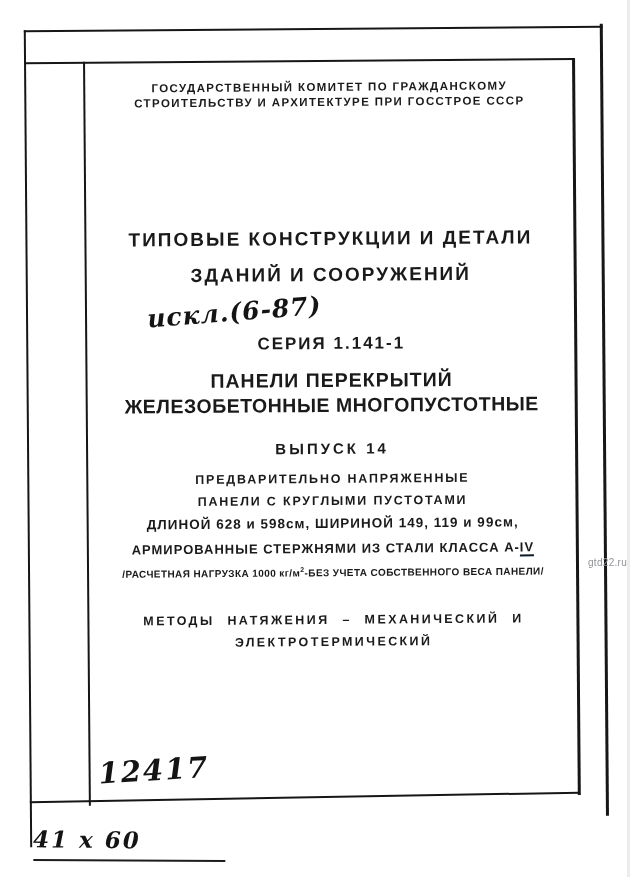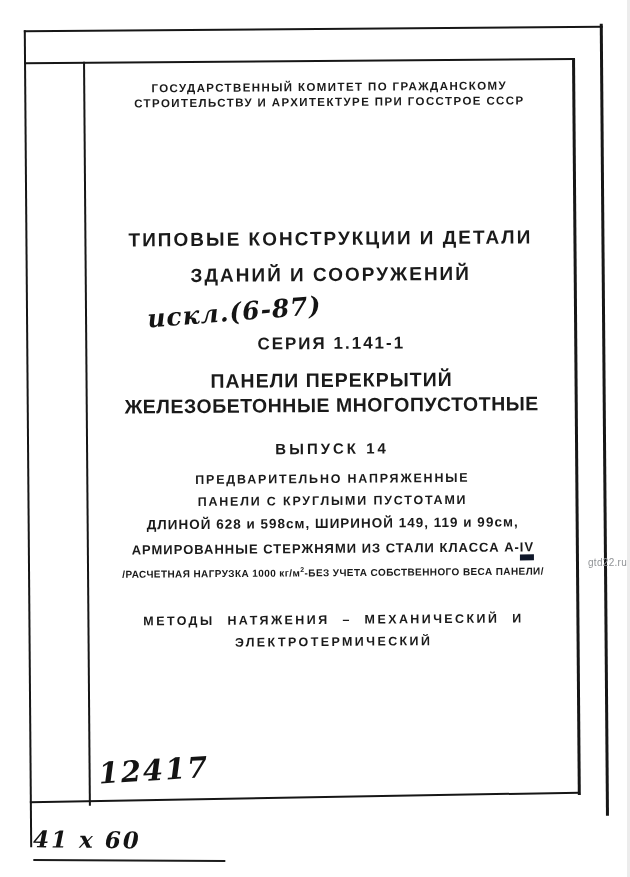--- a/index.html
+++ b/index.html
@@ -37,21 +37,21 @@
   .subject-1{top:309px;font-size:19.5px;letter-spacing:1px;}
   .subject-2{top:334px;font-size:19.5px;letter-spacing:0.5px;}
   .issue{top:380px;font-size:15px;letter-spacing:3px;}
   .desc-1{top:412px;font-size:12.5px;letter-spacing:1.8px;}
   .desc-2{top:434px;font-size:12.5px;letter-spacing:1.8px;}
   .desc-3{top:456px;font-size:13.5px;letter-spacing:1px;}
   .desc-4{top:481px;font-size:13px;letter-spacing:1px;}
   .desc-note{top:506px;font-size:10px;letter-spacing:0.4px;}
   .methods-1{top:553px;font-size:12.5px;letter-spacing:2.4px;word-spacing:7px;}
   .methods-2{top:575px;font-size:12.5px;letter-spacing:2.4px;}
-  .steel-class{border-bottom:6px solid #0f172a;padding-bottom:0px;}
+  .steel-class{border-bottom:2px solid #0f172a;padding-bottom:0px;}
   sup.s2{font-size:7px;vertical-align:super;}
 
   
   .hand{
     position:absolute;
     font-family:"DejaVu Serif", serif;
     font-style:italic;
     font-weight:bold;
     color:#141414;
     white-space:nowrap;

